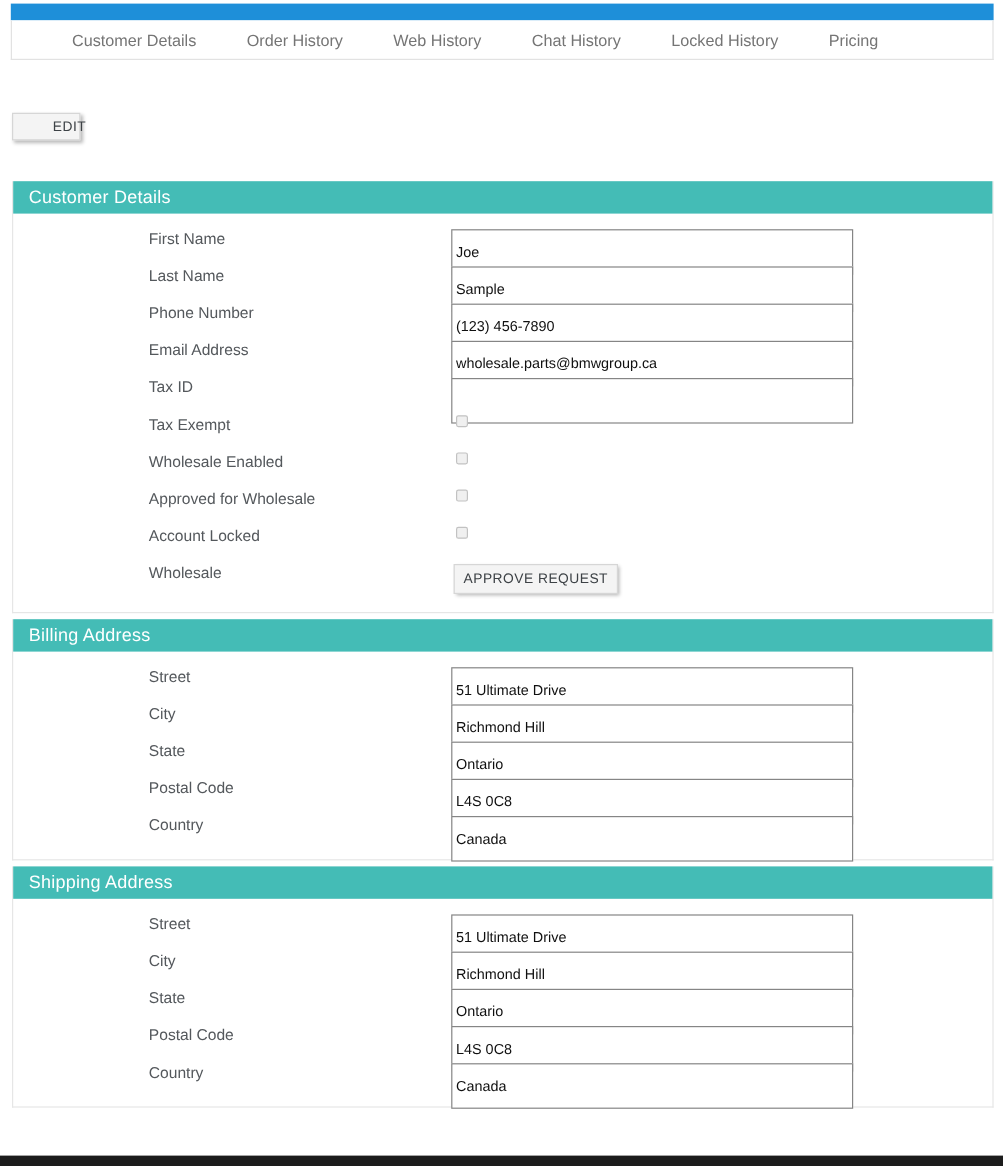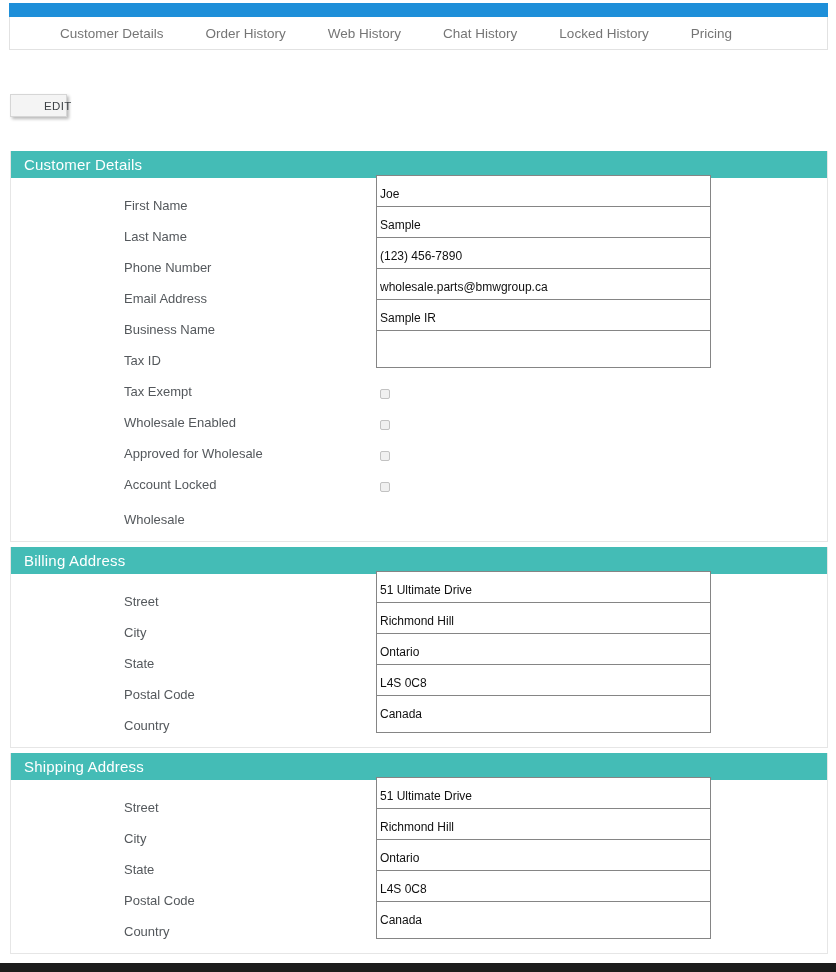--- a/index.html
+++ b/index.html
@@ -70,21 +70,21 @@
     background: #44bcb6;
     color: #ffffff;
     font-size: 15px;
     padding-left: 13px;
     letter-spacing: 0.2px;
   }
   .section-body { padding: 13px 0 14px 0; }
 
   .row {
     display: flex;
-    align-items: flex-end;
+    align-items: flex-start;
     height: 22px;
     margin-bottom: 9px;
   }
   .row:last-child { margin-bottom: 0; }
   .row-label {
     margin-left: 113px;
     width: 252px;
     font-size: 13px;
     color: #54585c;
     flex: none;
@@ -157,24 +157,20 @@
       </div>
       <div class="row">
         <span class="row-label">Phone Number</span>
         <input class="text-input" value="(123) 456-7890" style="">
       </div>
       <div class="row">
         <span class="row-label">Email Address</span>
         <input class="text-input" value="wholesale.parts@bmwgroup.ca" style="">
       </div>
       <div class="row">
-        <span class="row-label">Business Name</span>
-        <input class="text-input" value="Sample IR" style="">
-      </div>
-      <div class="row">
         <span class="row-label">Tax ID</span>
         <input class="text-input" value="" style="">
       </div>
       <div class="row">
         <span class="row-label">Tax Exempt</span>
         <span class="checkbox"></span>
       </div>
       <div class="row">
         <span class="row-label">Wholesale Enabled</span>
         <span class="checkbox"></span>
@@ -182,20 +178,21 @@
       <div class="row">
         <span class="row-label">Approved for Wholesale</span>
         <span class="checkbox"></span>
       </div>
       <div class="row">
         <span class="row-label">Account Locked</span>
         <span class="checkbox"></span>
       </div>
       <div class="row wholesale-row">
         <span class="row-label">Wholesale</span>
+        <button class="btn approve-btn">APPROVE REQUEST</button>
       </div>
     </div>
   </div>
 
   <div class="section">
     <div class="section-header">Billing Address</div>
     <div class="section-body">
       <div class="row">
         <span class="row-label">Street</span>
         <input class="text-input" value="51 Ultimate Drive" style="">

